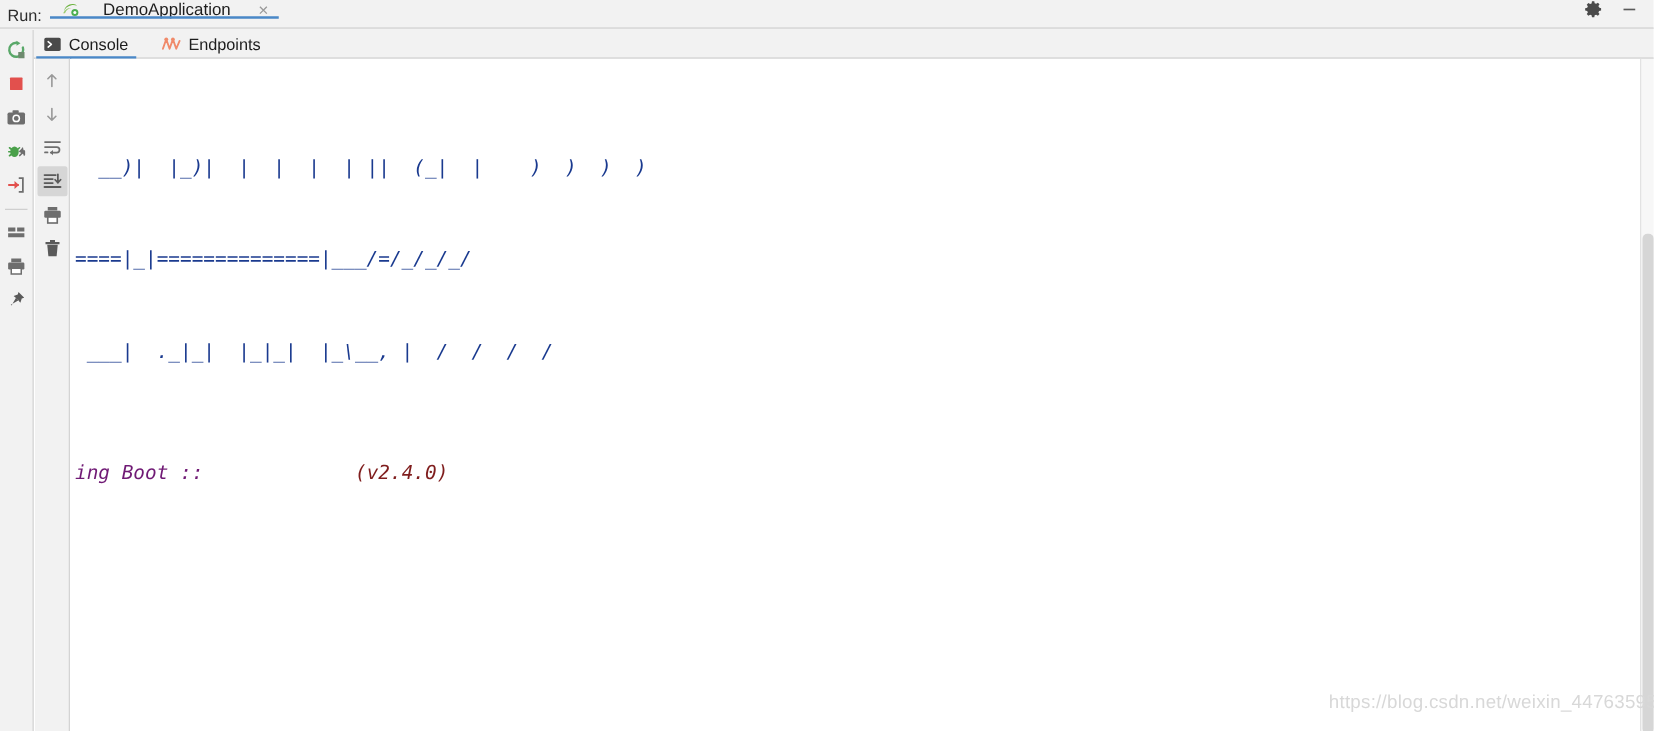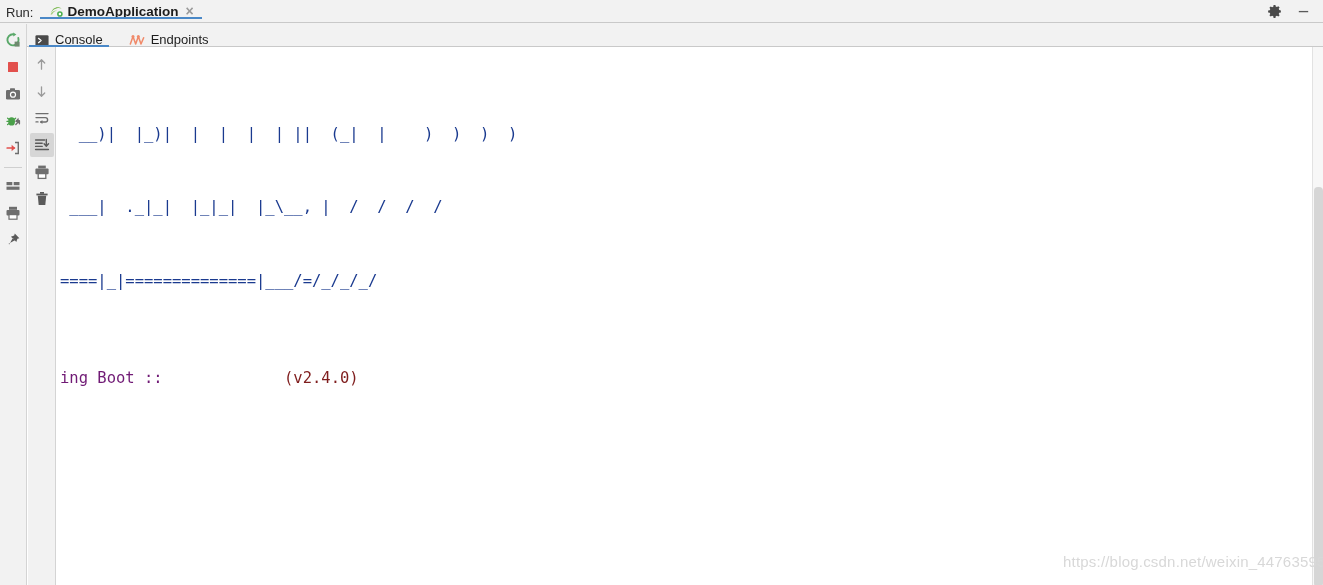--- a/index.html
+++ b/index.html
@@ -15,38 +15,37 @@
     width: 1323px; height: 585px;
     background: #ffffff;
   }
 
   
   .runbar {
     position: absolute; left: 0; top: 0;
     width: 1323px; height: 23px;
     background: #f2f2f2;
     border-bottom: 1px solid #c9c9c9;
-    display: flex; align-items: center;
+    display: flex; align-items: flex-start;
   }
   .run-label {
     font-size: 13px; color: #2b2b2b;
     padding: 3px 7px 0 6px;
     line-height: 19px;
     white-space: nowrap;
   }
   .run-tab {
     position: relative;
     display: flex; align-items: center;
-    gap: 3px;
+    gap: 18px;
     padding: 0 8px 0 9px;
     font-size: 13.5px;
     color: #1d1d1d;
     background: #f2f2f2;
     white-space: nowrap;
-    font-weight: bold;
   }
   .run-tab.active::after {
     content: "";
     position: absolute; left: 0; right: 0; bottom: 0;
     height: 2px; background: #4a88c7;
   }
   .tab-close {
     color: #9a9a9a; font-size: 14px;
     margin-left: 4px; line-height: 1;
   }
@@ -63,21 +62,21 @@
     background: #f2f2f2;
     border-bottom: 1px solid #c9c9c9;
   }
   .subtabs {
     position: absolute; left: 33px; top: 0;
     display: flex; align-items: center; height: 24px;
     gap: 22px;
   }
   .subtab {
     position: relative;
-    display: flex; align-items: flex-end; gap: 6px;
+    display: flex; align-items: center; gap: 6px;
     font-size: 13px; color: #1d1d1d;
     height: 24px; padding: 0 2px;
     white-space: nowrap;
   }
   .subtab.active::after {
     content: "";
     position: absolute; left: -4px; right: -4px; bottom: 0;
     height: 2px; background: #4a88c7;
   }
 
@@ -109,20 +108,21 @@
     width: 18px; height: 1px; background: #cfcfcf;
     margin: 4px 0 6px 0;
   }
 
   
   .console {
     position: absolute; left: 57px; top: 47px;
     width: 1255px; height: 538px;
     background: #ffffff;
     overflow: hidden;
+    font-style: italic;
   }
   .conlines {
     position: absolute; left: 0; top: 0;
     padding: 2px 0 0 3px;
     font-family: "DejaVu Sans Mono", "Liberation Mono", monospace;
     font-size: 15.5px;
     line-height: 24.4px;
     white-space: pre;
   }
   .banner { color: #1a3a8f; }
@@ -335,22 +335,22 @@
         <path d="M3.8 4.8h8.4l-0.9 9.2H4.7z" fill="#5a5a5a"></path>
       </svg>
     </div>
 
   </div>
 
   <div class="console">
     <div class="conlines">
 
       <span class="bline banner">  __)|  |_)|  |  |  |  | ||  (_|  |    )  )  )  )</span>
+      <span class="bline banner">====|_|==============|___/=/_/_/_/</span>
       <span class="bline banner"> ___|  ._|_|  |_|_|  |_\__, |  /  /  /  /</span>
-      <span class="bline banner">====|_|==============|___/=/_/_/_/</span>
 
       <span class="bline"><span class="c-green">ing Boot ::</span><span class="c-dt">             </span><span class="c-dt">(v2.4.0)</span></span>
 
       <span class="blank"> </span>
       <span class="blank"> </span>
 
       
       
 
       

